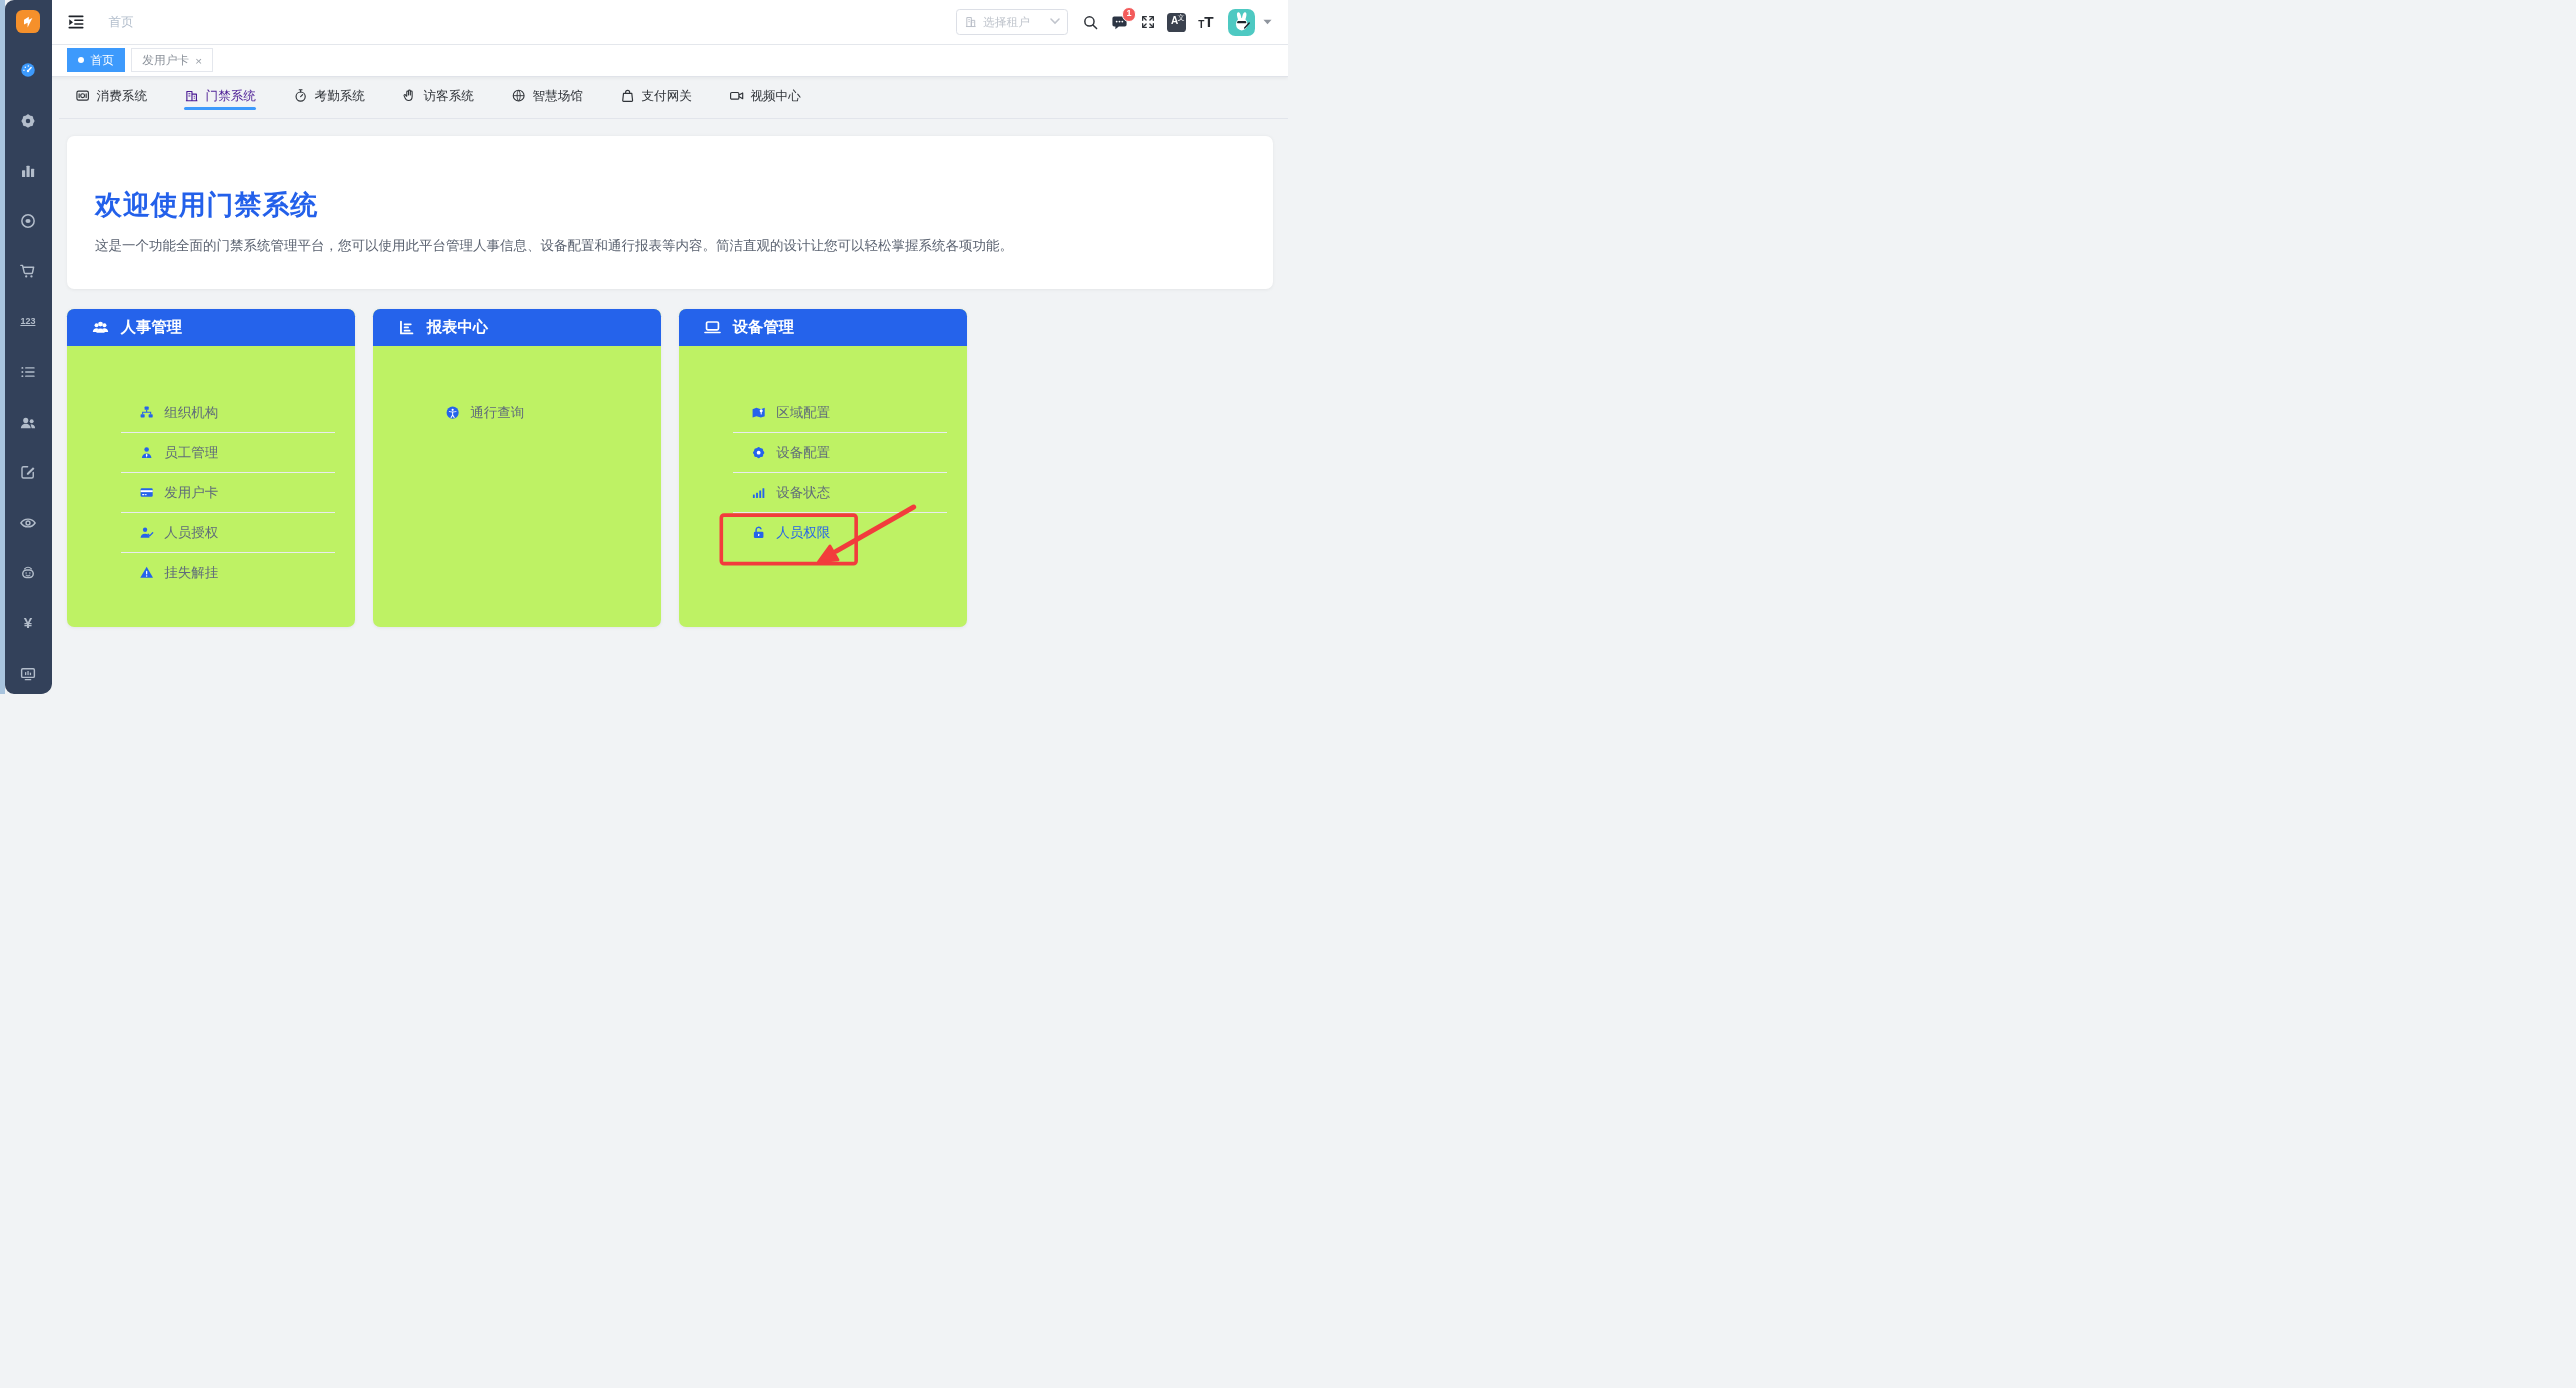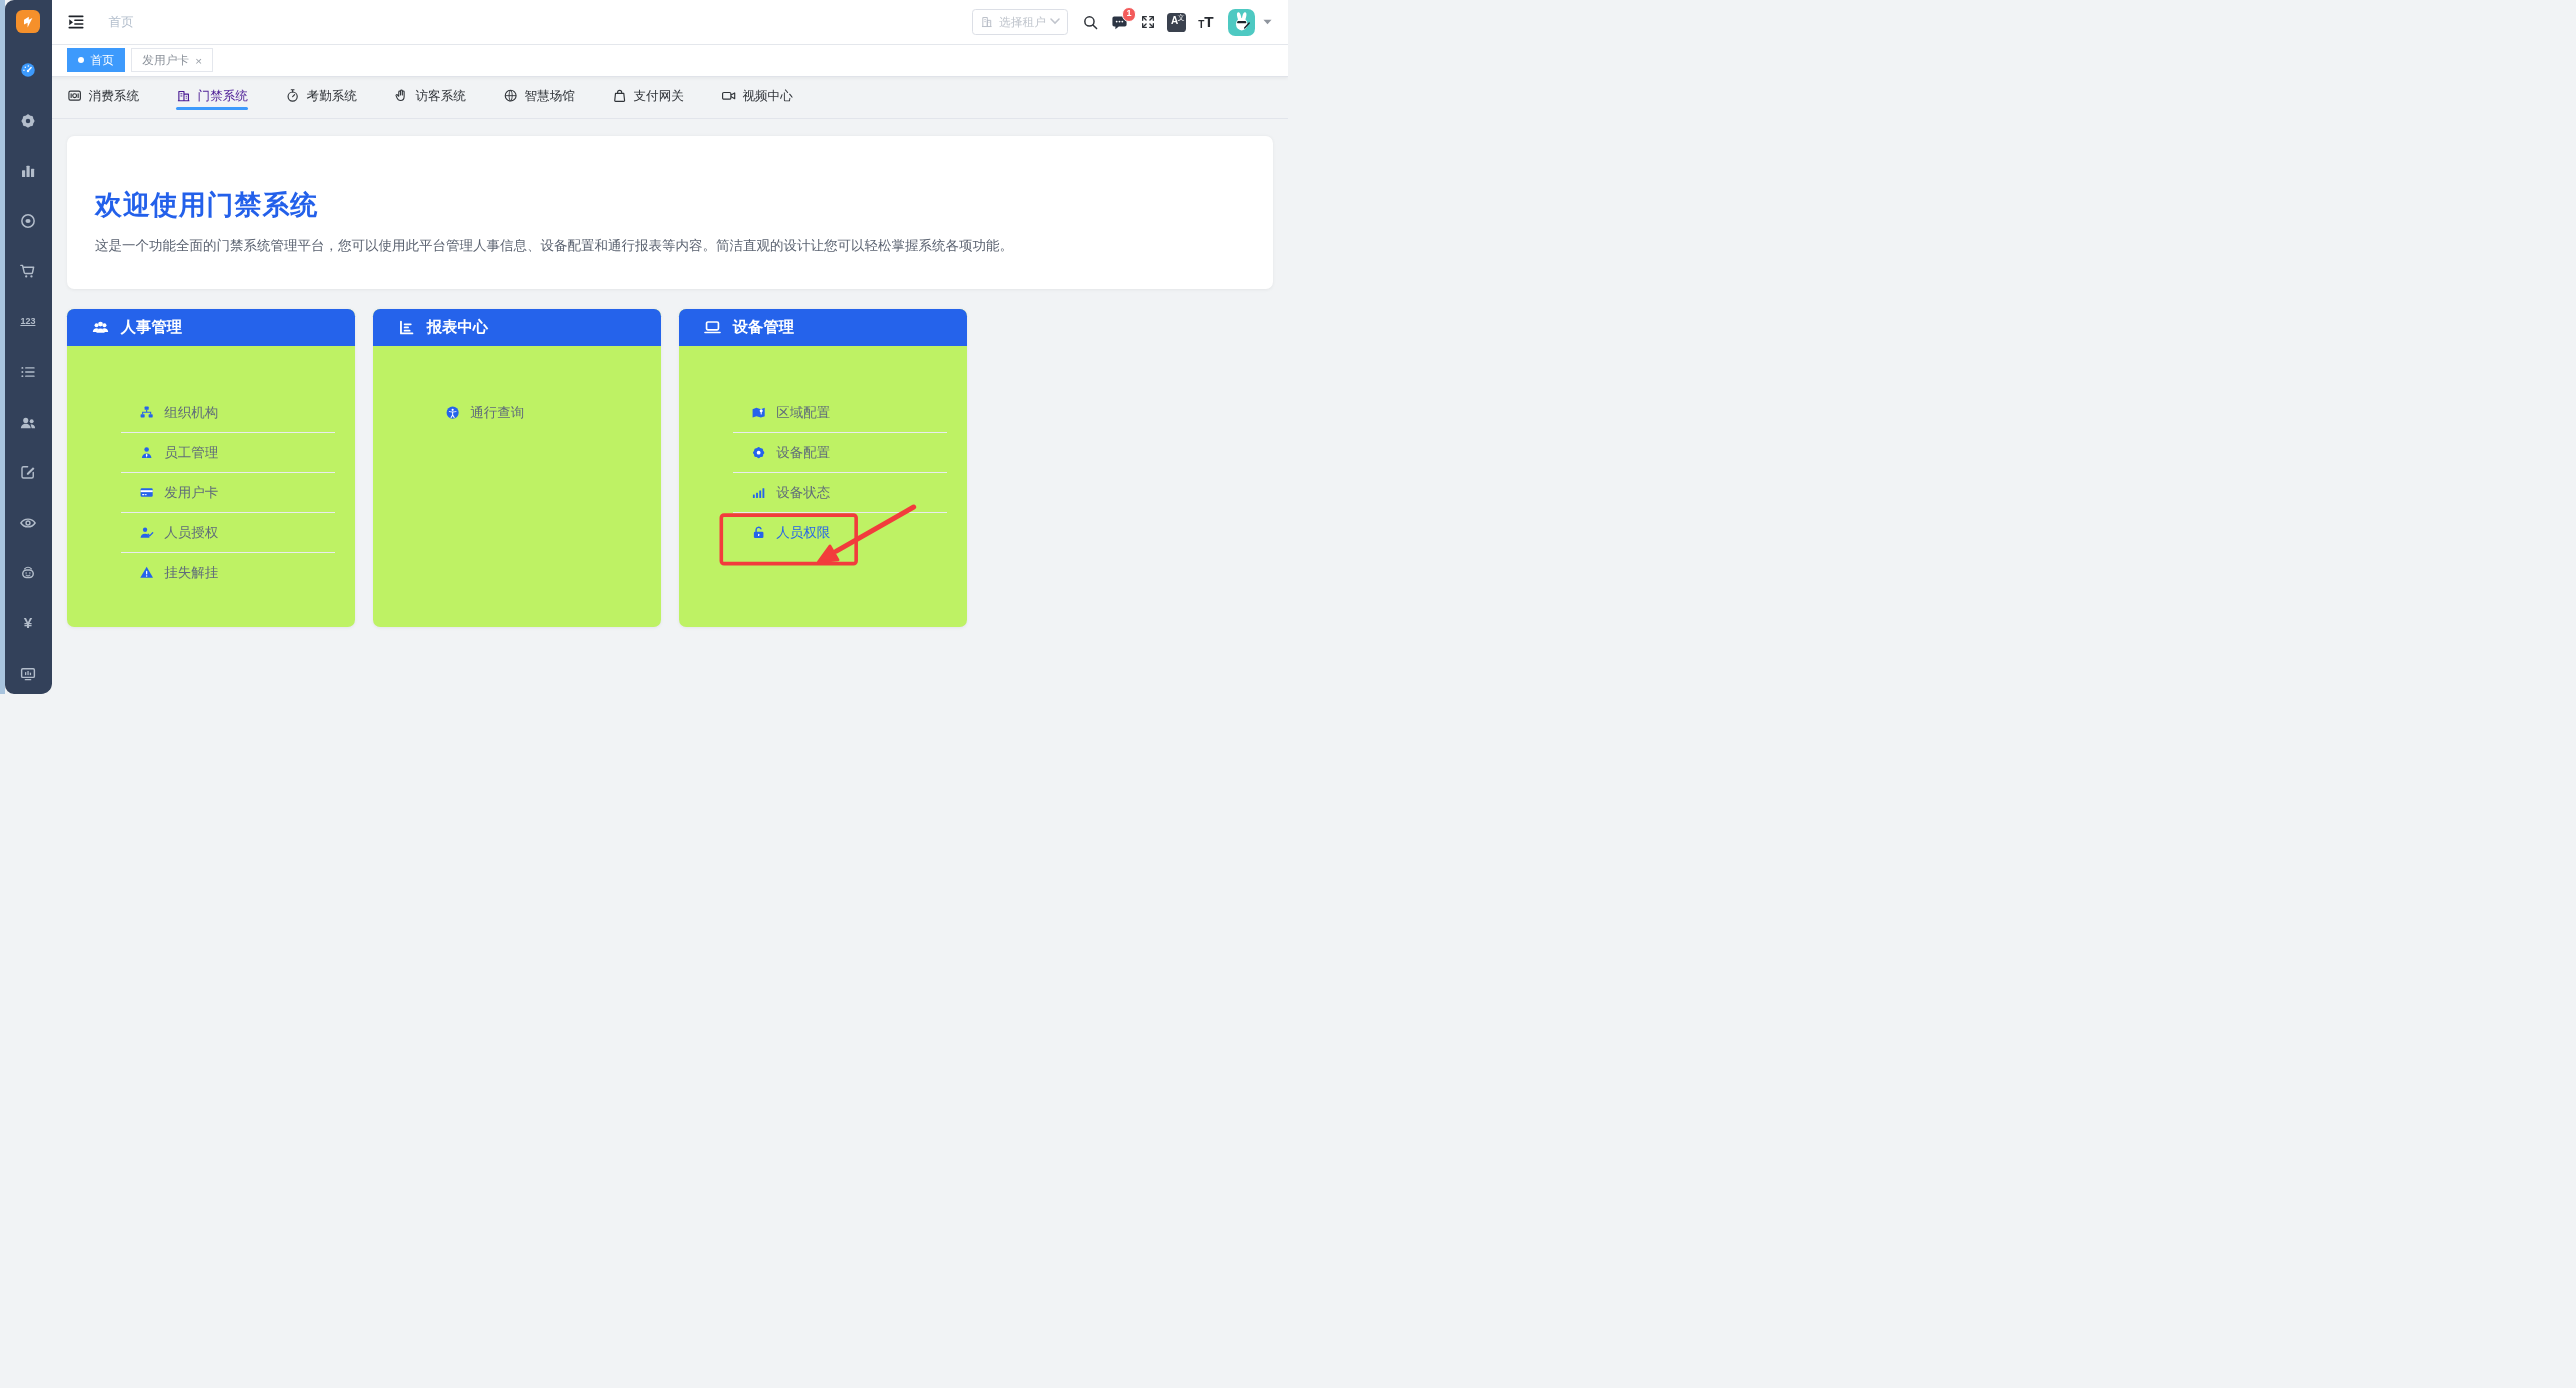--- a/index.html
+++ b/index.html
@@ -25,21 +25,21 @@
 
   
   .main { position:absolute; left:51px; top:0; right:0; bottom:0; }
 
   
   .topbar { position:absolute; left:0; right:0; top:0; height:45px; background:#fff;
     border-bottom:0.9px solid #e4e7ec; display:flex; align-items:center; padding:0 16px; }
   .hamburger { width:18px; height:18px; cursor:pointer; }
   .breadcrumb { margin-left:23.4px; font-size:12.6px; color:#b4bfcd; }
   .topbar-spacer { flex:1; }
-  .tenant-select { width:96px; height:26px; border:0.9px solid #dcdfe6; border-radius:3.6px;
+  .tenant-select { width:112px; height:26px; border:0.9px solid #dcdfe6; border-radius:3.6px;
     background:#fff; display:flex; align-items:center; padding:0 7.2px; cursor:pointer; margin-right:14.4px; }
   .tenant-select .ph { flex:1; font-size:11.7px; color:#bfc4cc; margin-left:5.4px;
     white-space:nowrap; overflow:hidden; }
   .tb-ic { margin-left:11.7px; cursor:pointer; position:relative; }
   .badge { position:absolute; top:-6.3px; right:-8px; min-width:14.4px; height:14.4px; padding:0 2.7px;
     background:#f35b5b; border:1.8px solid #fff; border-radius:8px; color:#fff; font-size:9px;
     line-height:10.8px; text-align:center; font-weight:bold; }
   .trans-box { width:19px; height:19px; background:#3a414e; border-radius:3.6px; color:#fff;
     position:relative; }
   .trans-box .a { position:absolute; left:3.6px; top:2.7px; font-size:10px; font-weight:bold; }
@@ -54,21 +54,21 @@
   .tabbar { position:absolute; left:0; right:0; top:45px; height:31.5px; background:#fff;
     border-bottom:0.9px solid #e0e3e9; box-shadow:0 1.8px 3.6px rgba(0,0,0,.05);
     display:flex; align-items:center; padding:0 16px; z-index:2; }
   .rtab { height:24px; display:flex; align-items:center; padding:0 10px; font-size:11.7px;
     border:0.9px solid #e4e7ed; background:#fff; color:#8a9099; cursor:pointer; margin-right:6.3px; }
   .rtab .dot { width:6.3px; height:6.3px; border-radius:50%; background:#fff; margin-right:6.3px; }
   .rtab.active { background:#3d9afc; border-color:#3d9afc; color:#fff; }
   .rtab .close { margin-left:6.3px; font-size:11.7px; color:#9aa0a8; }
 
   
-  .modtabs { position:absolute; left:0; right:0; top:85px; height:34px;
+  .modtabs { position:absolute; left:8px; right:0; top:85px; height:34px;
     border-bottom:0.9px solid #e2e5eb; display:flex; padding:0 0 9px 16px; }
   .mtab { display:flex; align-items:center; gap:6.3px; margin-right:37px; font-size:12.6px;
     color:#2f3338; cursor:pointer; position:relative; padding-bottom:1.8px; }
   .mtab.active { color:#4c1d95; }
   .mtab.active::after { content:""; position:absolute; left:0; right:0; bottom:-0.9px; height:2.7px;
     background:#3d9afc; border-radius:1.8px; }
 
   
   .welcome { position:absolute; left:16px; right:15.3px; top:136px; height:153px; background:#fff;
     border-radius:7.2px; box-shadow:0 0.9px 3.6px rgba(0,0,0,.06); padding:39px 27px 0 28px; }

